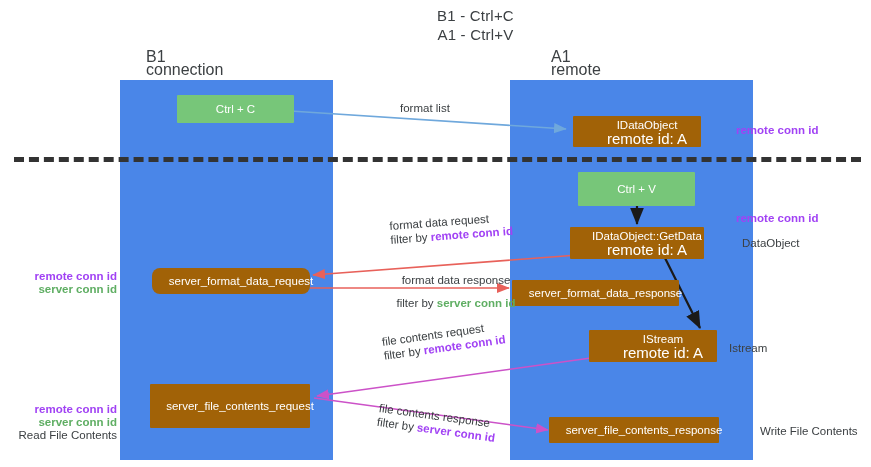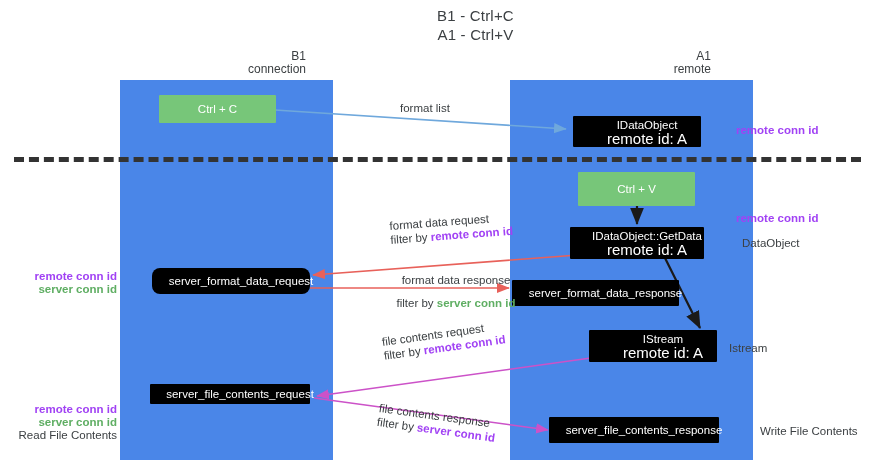--- a/index.html
+++ b/index.html
@@ -11,21 +11,21 @@
   .stage{position:absolute;left:0;top:0;width:871px;height:467px;}
 
   
   .title{
     position:absolute;left:0;top:6px;width:871px;text-align:center;
     font-size:15px;line-height:19px;color:#3c4043;letter-spacing:.2px;padding-left:40px;
   }
 
   
   .colhead{
-    position:absolute;text-align:right;font-size:12px;line-height:13px;
+    position:absolute;text-align:left;font-size:16px;line-height:13px;
     color:#3c4043;width:160px;
   }
   .colhead .l2{display:block;}
 
   
   .lane{position:absolute;background:#4a86e8;}
   #lane-b1{left:120px;top:80px;width:213px;height:380px;}
   #lane-a1{left:510px;top:80px;width:243px;height:380px;}
 
   
@@ -36,21 +36,21 @@
 
   
   .node{
     position:absolute;box-sizing:border-box;
     display:flex;align-items:center;justify-content:center;
     flex-direction:column;
     color:#ffffff;font-size:11.5px;line-height:14px;text-align:center;
     border-radius:1px;
   }
   .node.green{background:#77c679;}
-  .node.orange{background:#000000;padding-left:20px;}
+  .node.orange{background:#a16207;padding-left:20px;}
   .node .sub{display:block;font-size:15px;}
 
   
   .lbl{position:absolute;font-size:11.5px;line-height:14px;color:#3c4043;white-space:nowrap;}
   .lbl.purple{color:#a142f4;font-weight:bold;}
   .lbl.green{color:#5fae63;font-weight:bold;}
   .lbl.center{text-align:center;}
   .lbl.right{text-align:right;}
   .rot{transform-origin:left top;}
   .ink-purple{color:#a142f4;font-weight:bold;}
@@ -106,21 +106,21 @@
 
     <line x1="310" y1="288" x2="509" y2="288" stroke="#e8615a" stroke-width="1.6" marker-end="url(#ah-red)"></line>
 
     <line x1="598" y1="357" x2="317" y2="396" stroke="#cc52c8" stroke-width="1.6" marker-end="url(#ah-magenta)"></line>
 
     <line x1="314" y1="398" x2="548" y2="430" stroke="#cc52c8" stroke-width="1.6" marker-end="url(#ah-magenta)"></line>
   </svg>
 
   <div class="dashed"></div>
 
-  <div class="node green" style="left:159px;top:95px;width:117px;height:28px;">
+  <div class="node green" style="left:177px;top:95px;width:117px;height:28px;">
     <span>Ctrl + C</span>
   </div>
 
   <div class="node orange" style="left:573px;top:116px;width:128px;height:31px;">
     <span>IDataObject</span>
     <span class="sub">remote id: A</span>
   </div>
 
   <div class="node green" style="left:578px;top:172px;width:117px;height:34px;">
     <span>Ctrl + V</span>
@@ -137,21 +137,21 @@
 
   <div class="node orange" style="left:512px;top:280px;width:167px;height:26px;">
     <span>server_format_data_response</span>
   </div>
 
   <div class="node orange" style="left:589px;top:330px;width:128px;height:32px;">
     <span>IStream</span>
     <span class="sub">remote id: A</span>
   </div>
 
-  <div class="node orange" style="left:150px;top:384px;width:160px;height:20px;">
+  <div class="node orange" style="left:150px;top:384px;width:160px;height:44px;">
     <span>server_file_contents_request</span>
   </div>
 
   <div class="node orange" style="left:549px;top:417px;width:170px;height:26px;">
     <span>server_file_contents_response</span>
   </div>
 
   <div class="lbl" style="left:400px;top:101px;">format list</div>
 
   <div class="lbl rot" style="left:389px;top:219px;transform:rotate(-4.3deg);">

